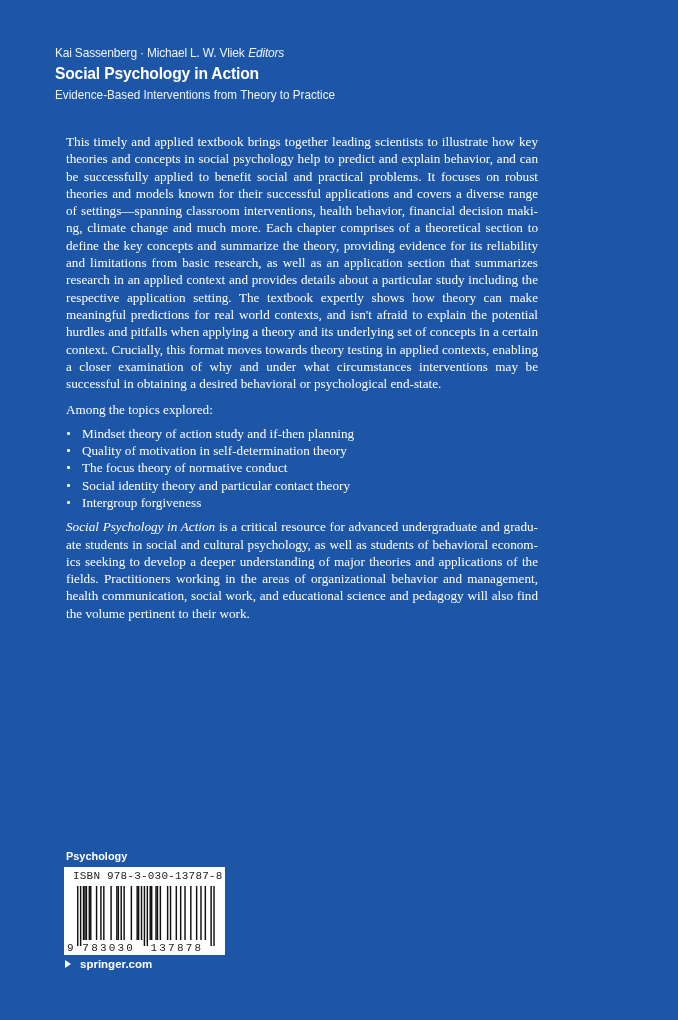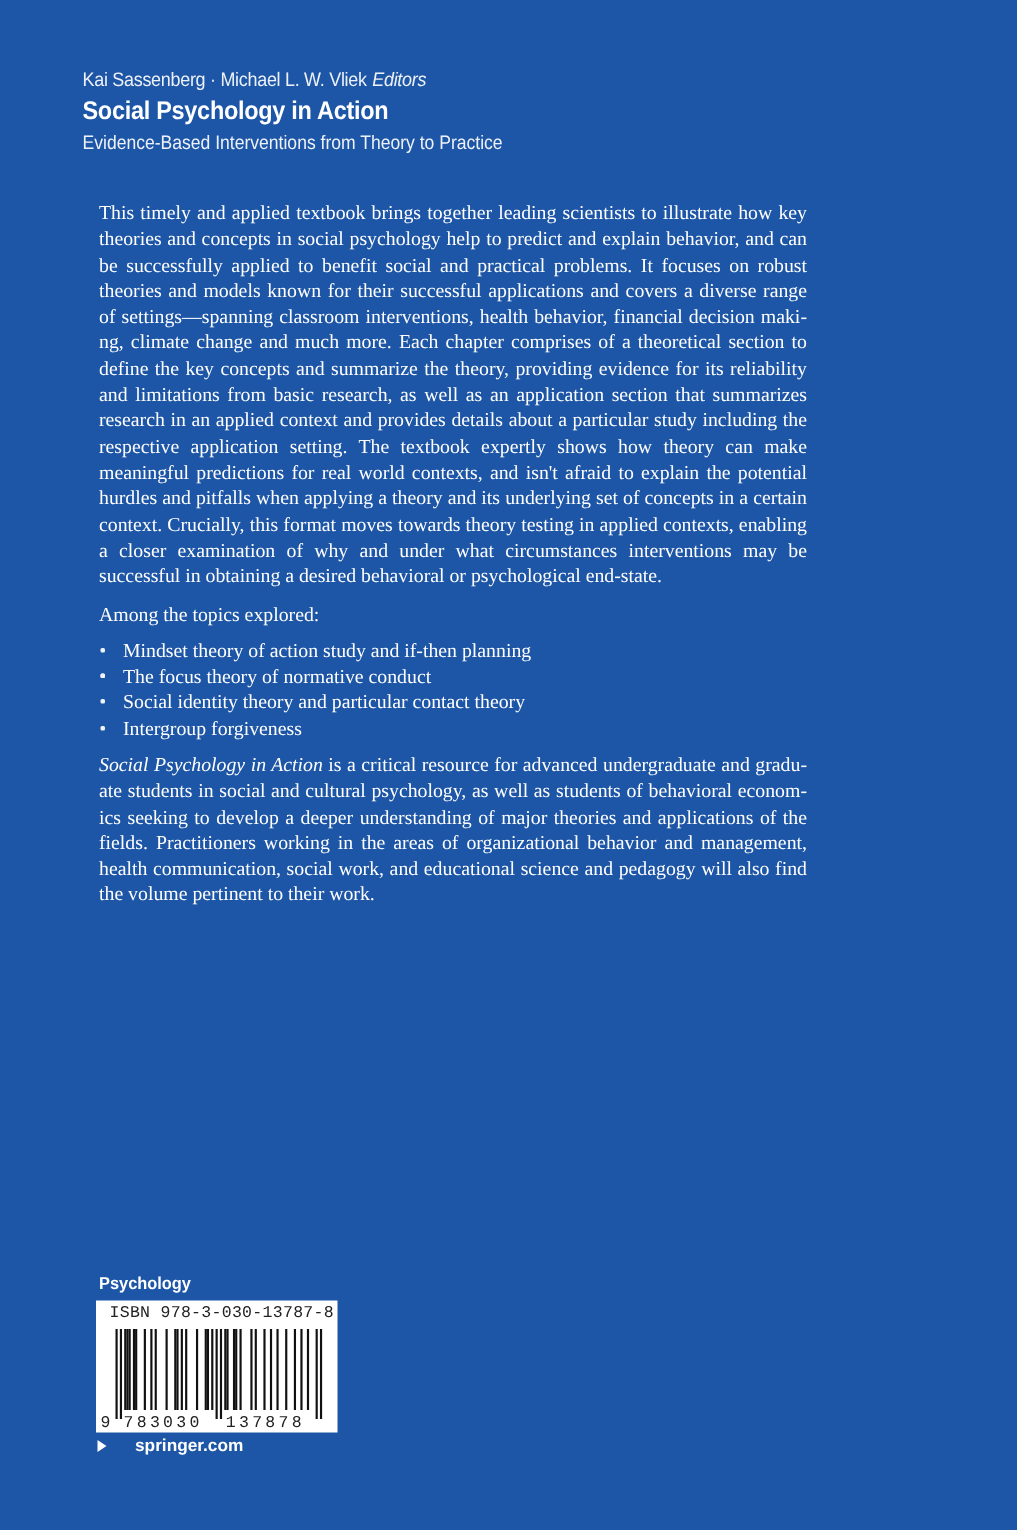--- a/index.html
+++ b/index.html
@@ -56,21 +56,21 @@
   }
   .isbn-text {
     position: absolute; left: 9px; top: 3px;
     font-family: Liberation Mono, monospace;
     font-size: 11px; color: #222; letter-spacing: 0.2px; white-space: nowrap;
   }
   .barcode-svg { position: absolute; left: 0; top: 0; }
   .springer-link {
     position: absolute; left: 65px; top: 958px;
     font-size: 11.5px; font-weight: bold; color: #ffffff; text-decoration: none;
-    display: flex; align-items: center; gap: 19px; white-space: nowrap;
+    display: flex; align-items: center; gap: 9px; white-space: nowrap;
   }
   .arrow-icon {
     width: 0; height: 0;
     border-top: 4px solid transparent; border-bottom: 4px solid transparent;
     border-left: 6px solid #ffffff;
     display: inline-block;
   }
 </style>
 </head>
 <body>
@@ -81,21 +81,21 @@
   </div>
   <div class="title">Social Psychology in Action</div>
   <div class="subtitle">Evidence-Based Interventions from Theory to Practice</div>
 </div>
 
 <div class="content serif">
   <p>This timely and applied textbook brings together leading scientists to illustrate how key theories and concepts in social psychology help to predict and explain behavior, and can be successfully applied to benefit social and practical problems. It focuses on robust theories and models known for their successful applications and covers a diverse range of settings—spanning classroom interventions, health behavior, financial decision mak­i­ng, climate change and much more. Each chapter comprises of a theoretical section to define the key concepts and summarize the theory, providing evidence for its reliability and limitations from basic research, as well as an application section that summarizes research in an applied context and provides details about a particular study including the respective application setting. The textbook expertly shows how theory can make meaningful predictions for real world contexts, and isn't afraid to explain the potential hurdles and pitfalls when applying a theory and its underlying set of concepts in a cer­tain context. Crucially, this format moves towards theory testing in applied contexts, enabling a closer examination of why and under what circumstances interventions may be successful in obtaining a desired behavioral or psychological end-state.</p>
   <p class="topics-intro">Among the topics explored:</p>
   <ul class="topic-list">
     <li><span class="bullet"></span><span>Mindset theory of action study and if-then planning</span></li>
-    <li><span class="bullet"></span></li>
+    <li><span class="bullet"></span><span>Quality of motivation in self-determination theory</span></li>
     <li><span class="bullet"></span><span>The focus theory of normative conduct</span></li>
     <li><span class="bullet"></span><span>Social identity theory and particular contact theory</span></li>
     <li><span class="bullet"></span><span>Intergroup forgiveness</span></li>
   </ul>
   <p class="closing"><em>Social Psychology in Action</em><span> is a critical resource for advanced undergraduate and gradu­ate students in social and cultural psychology, as well as students of behavioral econom­ics seeking to develop a deeper understanding of major theories and applications of the fields. Practitioners working in the areas of organizational behavior and management, health communication, social work, and educational science and pedagogy will also find the volume pertinent to their work.</span></p>
 </div>
 
 <div class="category sans">Psychology</div>
 
 <div class="barcode-box">

